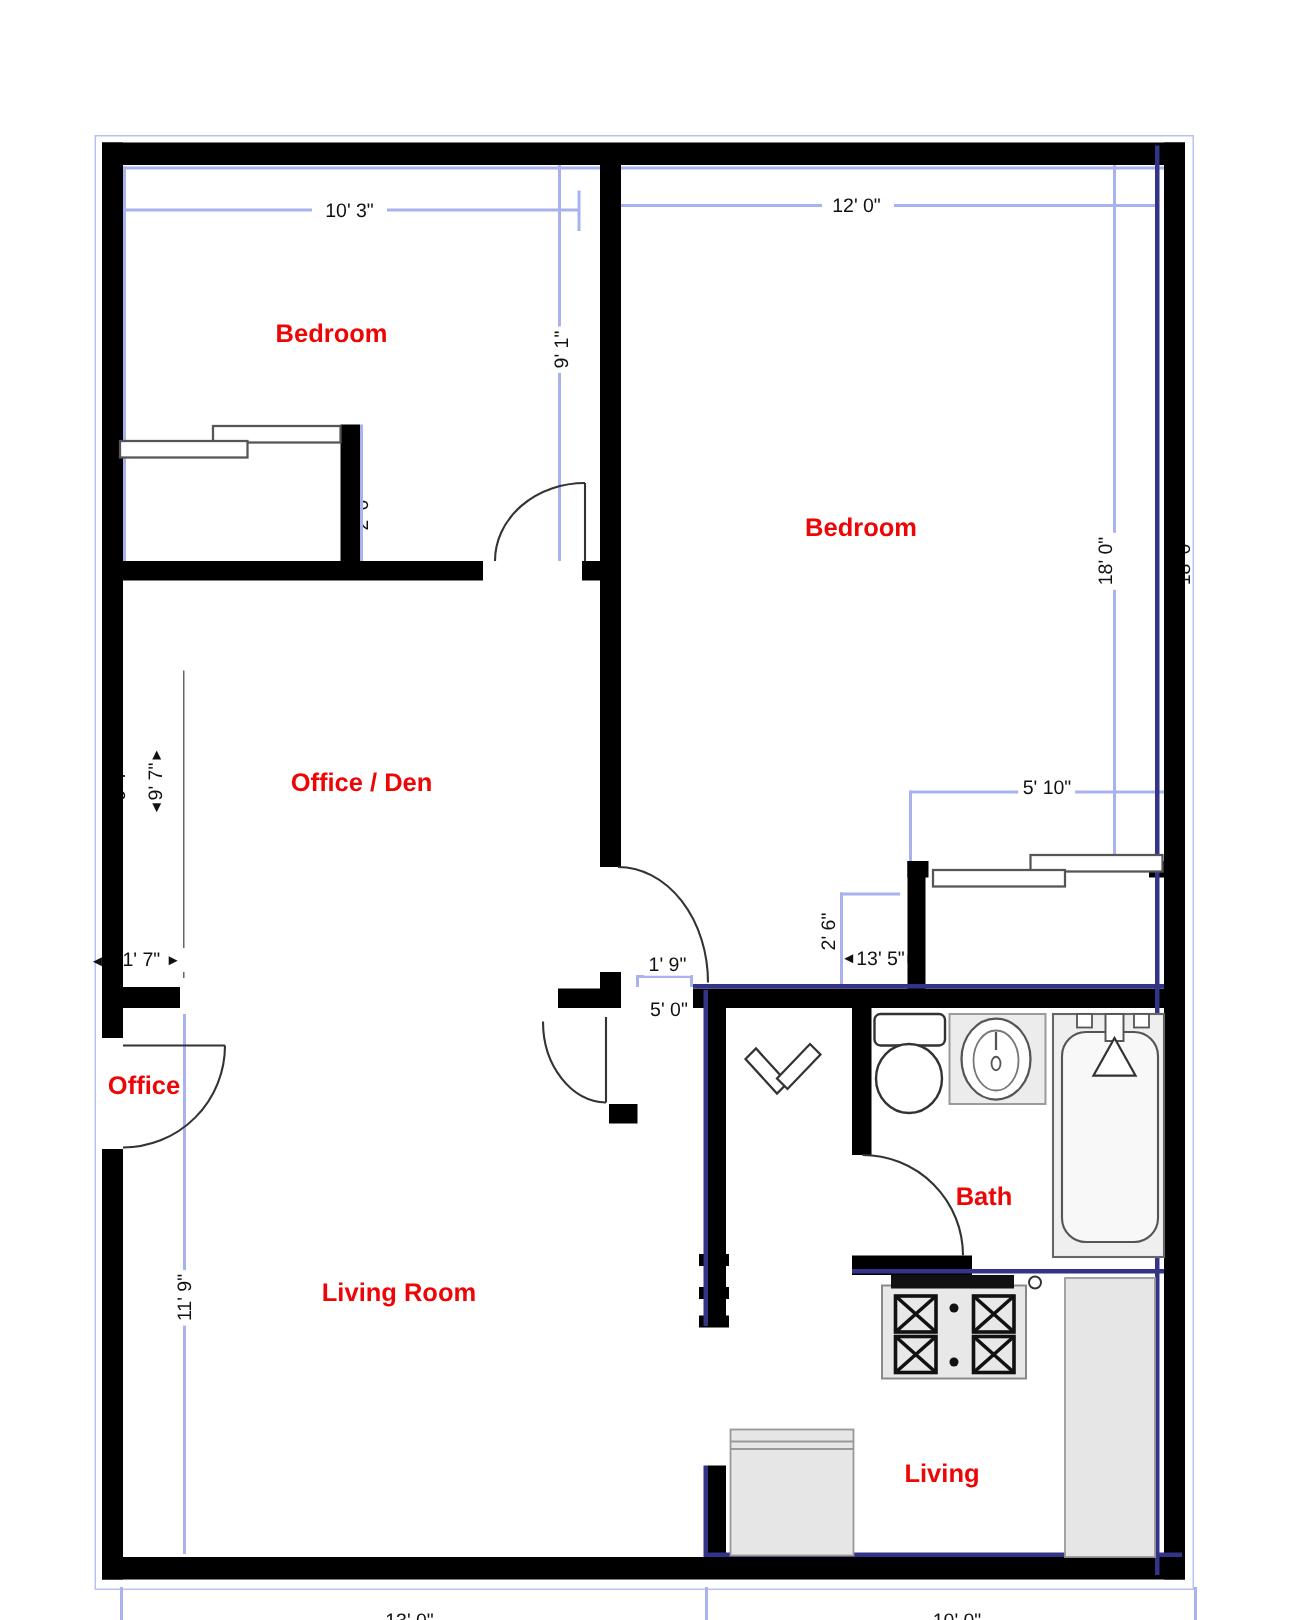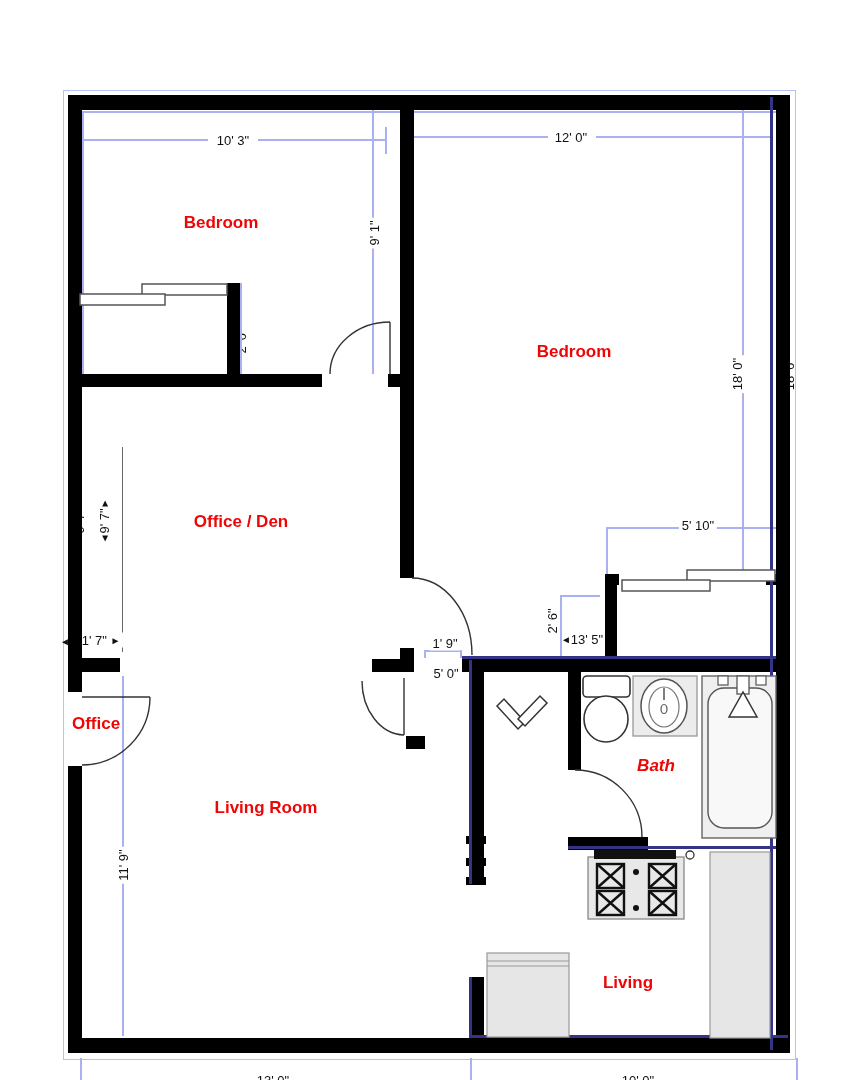--- a/index.html
+++ b/index.html
@@ -176,22 +176,22 @@
       <rect x="487" y="953" width="82" height="84" fill="#e6e6e6" stroke="#999" stroke-width="1.2"></rect>
       <line x1="487" y1="961" x2="569" y2="961" stroke="#999" stroke-width="1.2"></line>
       <line x1="487" y1="966" x2="569" y2="966" stroke="#999" stroke-width="1.2"></line>
     </g>
   </svg>
 
   <div class="room" style="left:221px;top:223px;">Bedroom</div>
   <div class="room" style="left:574px;top:352px;">Bedroom</div>
   <div class="room" style="left:241px;top:522px;">Office / Den</div>
   <div class="room" style="left:96px;top:724px;">Office</div>
-  <div class="room" style="left:266px;top:808px;">Living Room</div>
-  <div class="room" style="left:656px;top:766px;font-style:italic;">Bath</div>
+  <div class="room" style="left:266px;top:862px;">Living Room</div>
+  <div class="room" style="left:656px;top:798px;">Bath</div>
   <div class="room" style="left:628px;top:983px;">Living</div>
 
   <div class="dtext" style="left:233px;top:140px;">10' 3"</div>
   <div class="dtext" style="left:571px;top:137px;">12' 0"</div>
   <div class="vtext" style="left:374px;top:233px;">9' 1"</div>
   <div class="vtext" style="left:737px;top:374px;">18' 0"</div>
   <div class="vtext under" style="left:789px;top:374px;">18' 0"</div>
 
   <div class="vtext" style="left:104px;top:521px;">
     <span class="arr">◄</span><span>9' 7"</span><span class="arr">►</span>

